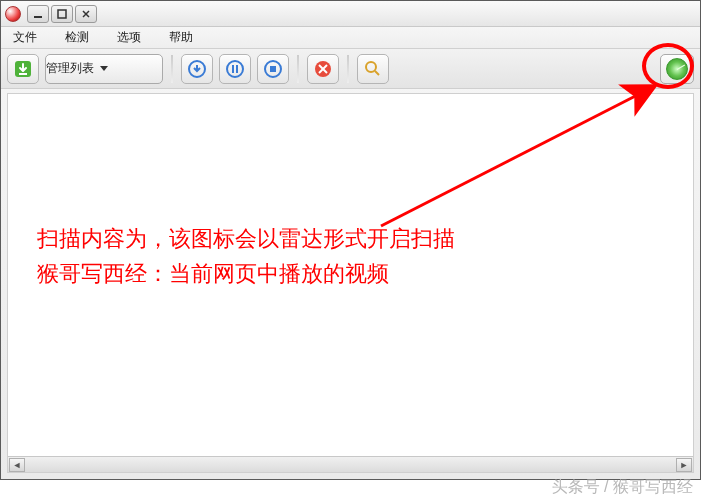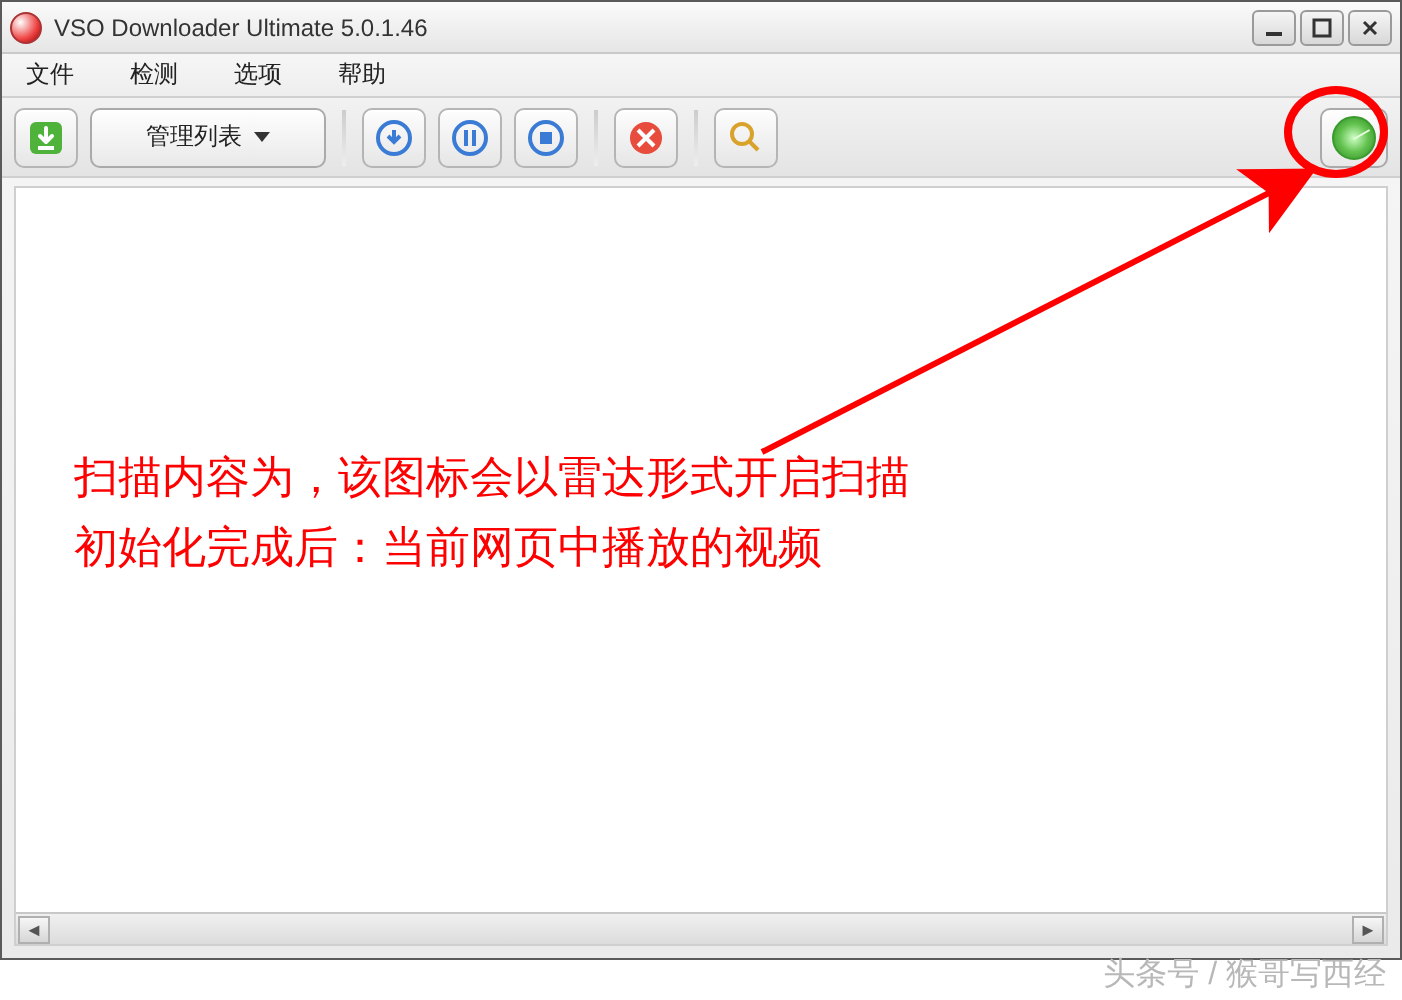--- a/index.html
+++ b/index.html
@@ -69,21 +69,21 @@
   }
   .tb-sep {
     width: 2px; height: 28px;
     background: linear-gradient(#ccc,#eee);
     margin: 0 2px;
   }
   .manage-btn {
     height: 30px; width: 118px;
     background: linear-gradient(#fefefe,#e9e9e9);
     border: 1px solid #aaa; border-radius: 5px;
-    display: flex; align-items: center; justify-content: center;
+    display: flex; align-items: center; 
     font-size: 12px; color: #222; gap: 6px;
     box-shadow: inset 0 1px 0 #fff;
   }
   .caret-down {
     width: 0; height: 0; border-left: 4px solid transparent;
     border-right: 4px solid transparent; border-top: 5px solid #333;
   }
   .spacer { flex: 1; }
   .radar-btn {
     width: 34px; height: 30px;
@@ -153,21 +153,20 @@
     font-family: SimSun, Arial;
   }
 </style>
 </head>
 <body>
 
 <div class="window">
 
   <div class="titlebar">
     <div class="app-icon"></div>
-    <div class="title-text">VSO Downloader Ultimate 5.0.1.46</div>
     <div class="win-controls">
       <div class="win-btn">
         <svg width="10" height="10">
             <rect x="1" y="7" width="8" height="2" fill="#333"></rect>
           </svg>
       </div>
       <div class="win-btn">
         <svg width="10" height="10">
             <rect x="1" y="1" width="8" height="8" fill="none" stroke="#333" stroke-width="1.5"></rect>
           </svg>
@@ -254,17 +253,17 @@
   <svg class="arrow-svg" width="701" height="480">
     <defs>
       <marker id="ah" markerWidth="12" markerHeight="12" refX="10" refY="6" orient="auto">
         <path d="M0,0 L12,6 L0,12 L3,6 Z" fill="#ff0000"></path>
       </marker>
     </defs>
     <line x1="380" y1="225" x2="652" y2="86" stroke="#ff0000" stroke-width="3" marker-end="url(#ah)"></line>
   </svg>
 
   <div class="anno-text"><span>扫描内容为，该图标会以雷达形式开启扫描</span>
-<span>初始化完成后：当前网页中播放的视频</span></div>
+<span>猴哥写西经：当前网页中播放的视频</span></div>
 
 </div>
 
 <div class="watermark">头条号 / 猴哥写西经</div>
 
 </body></html>

